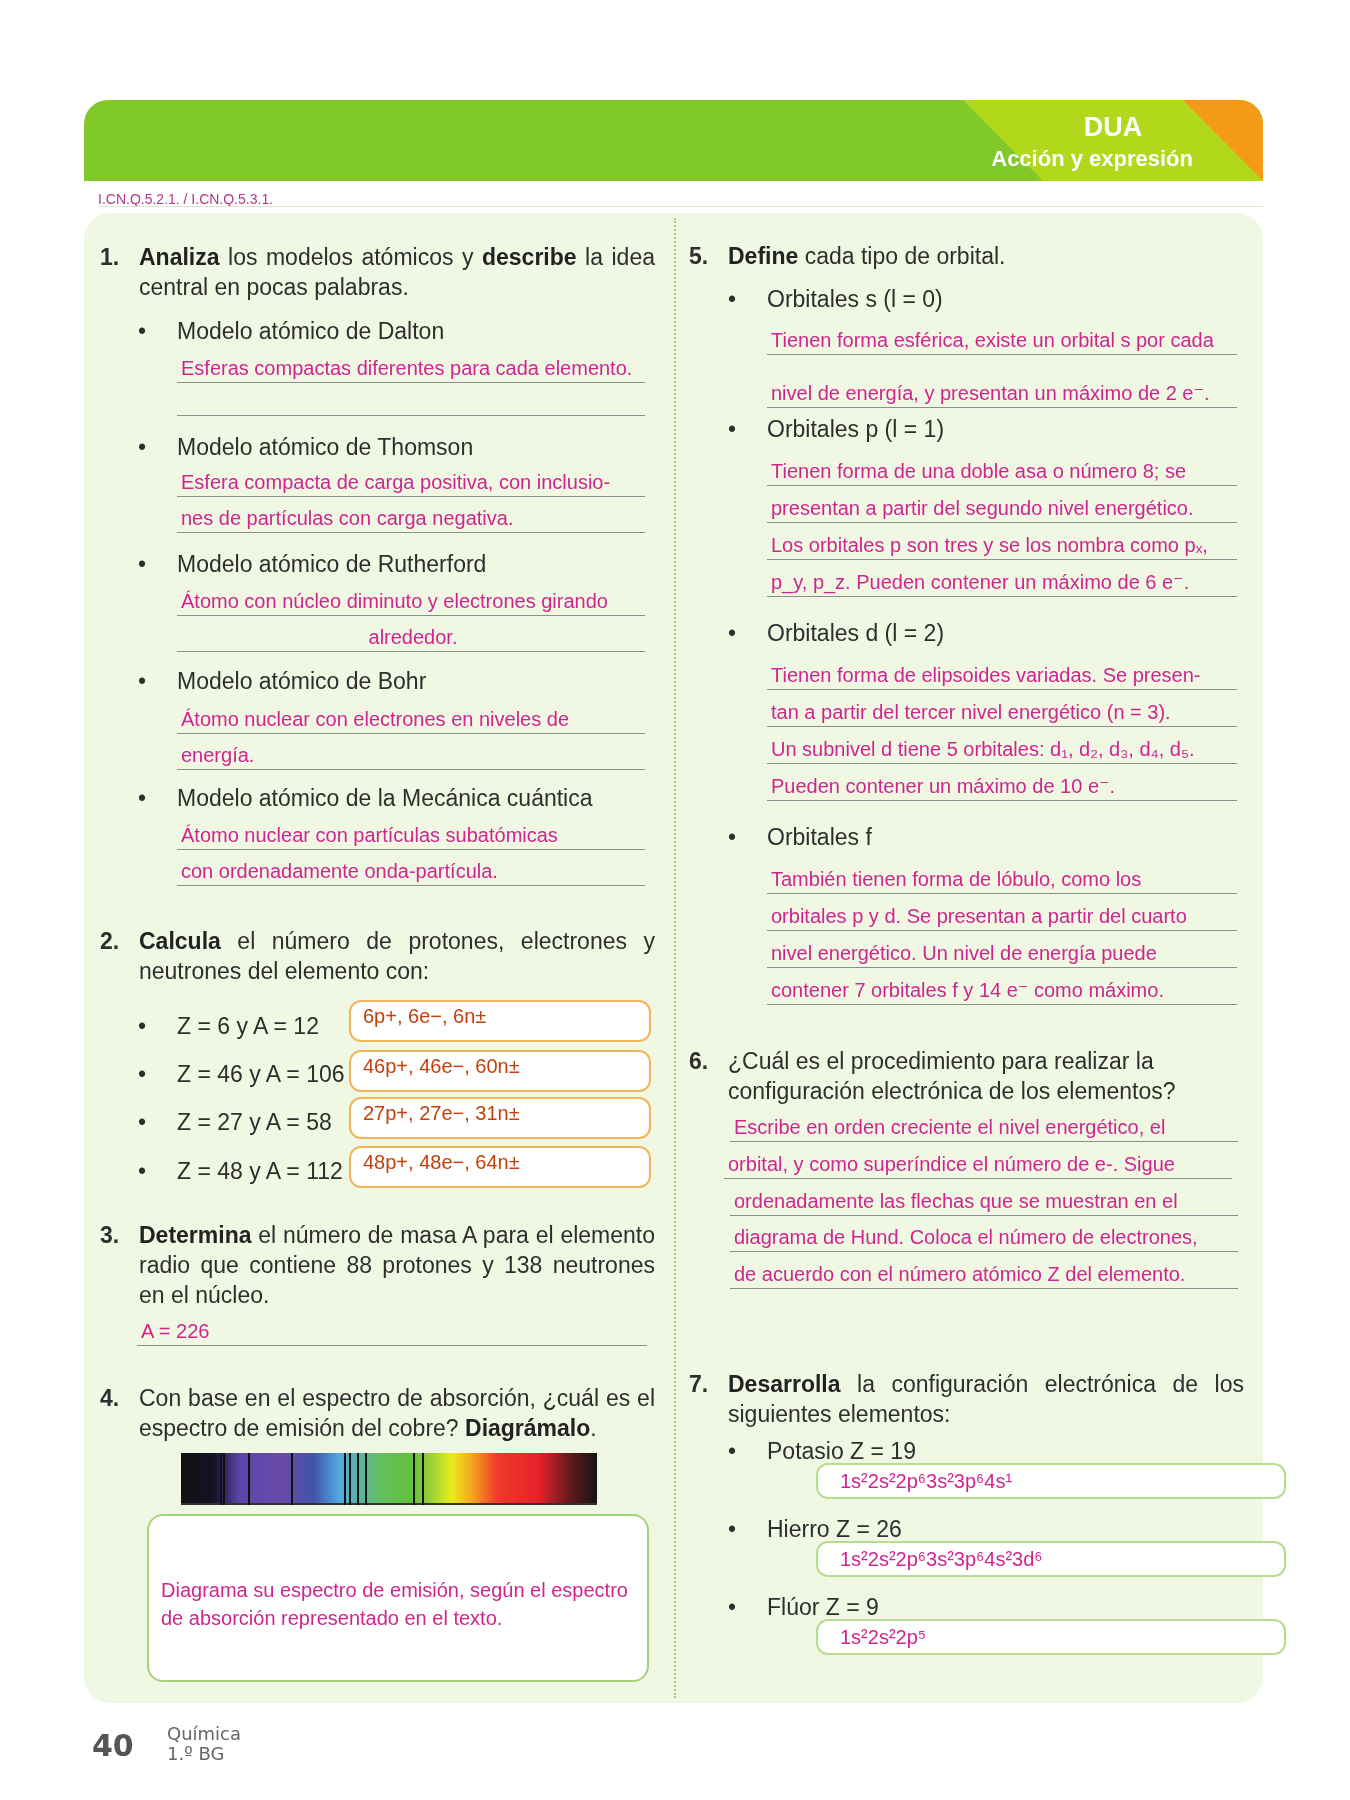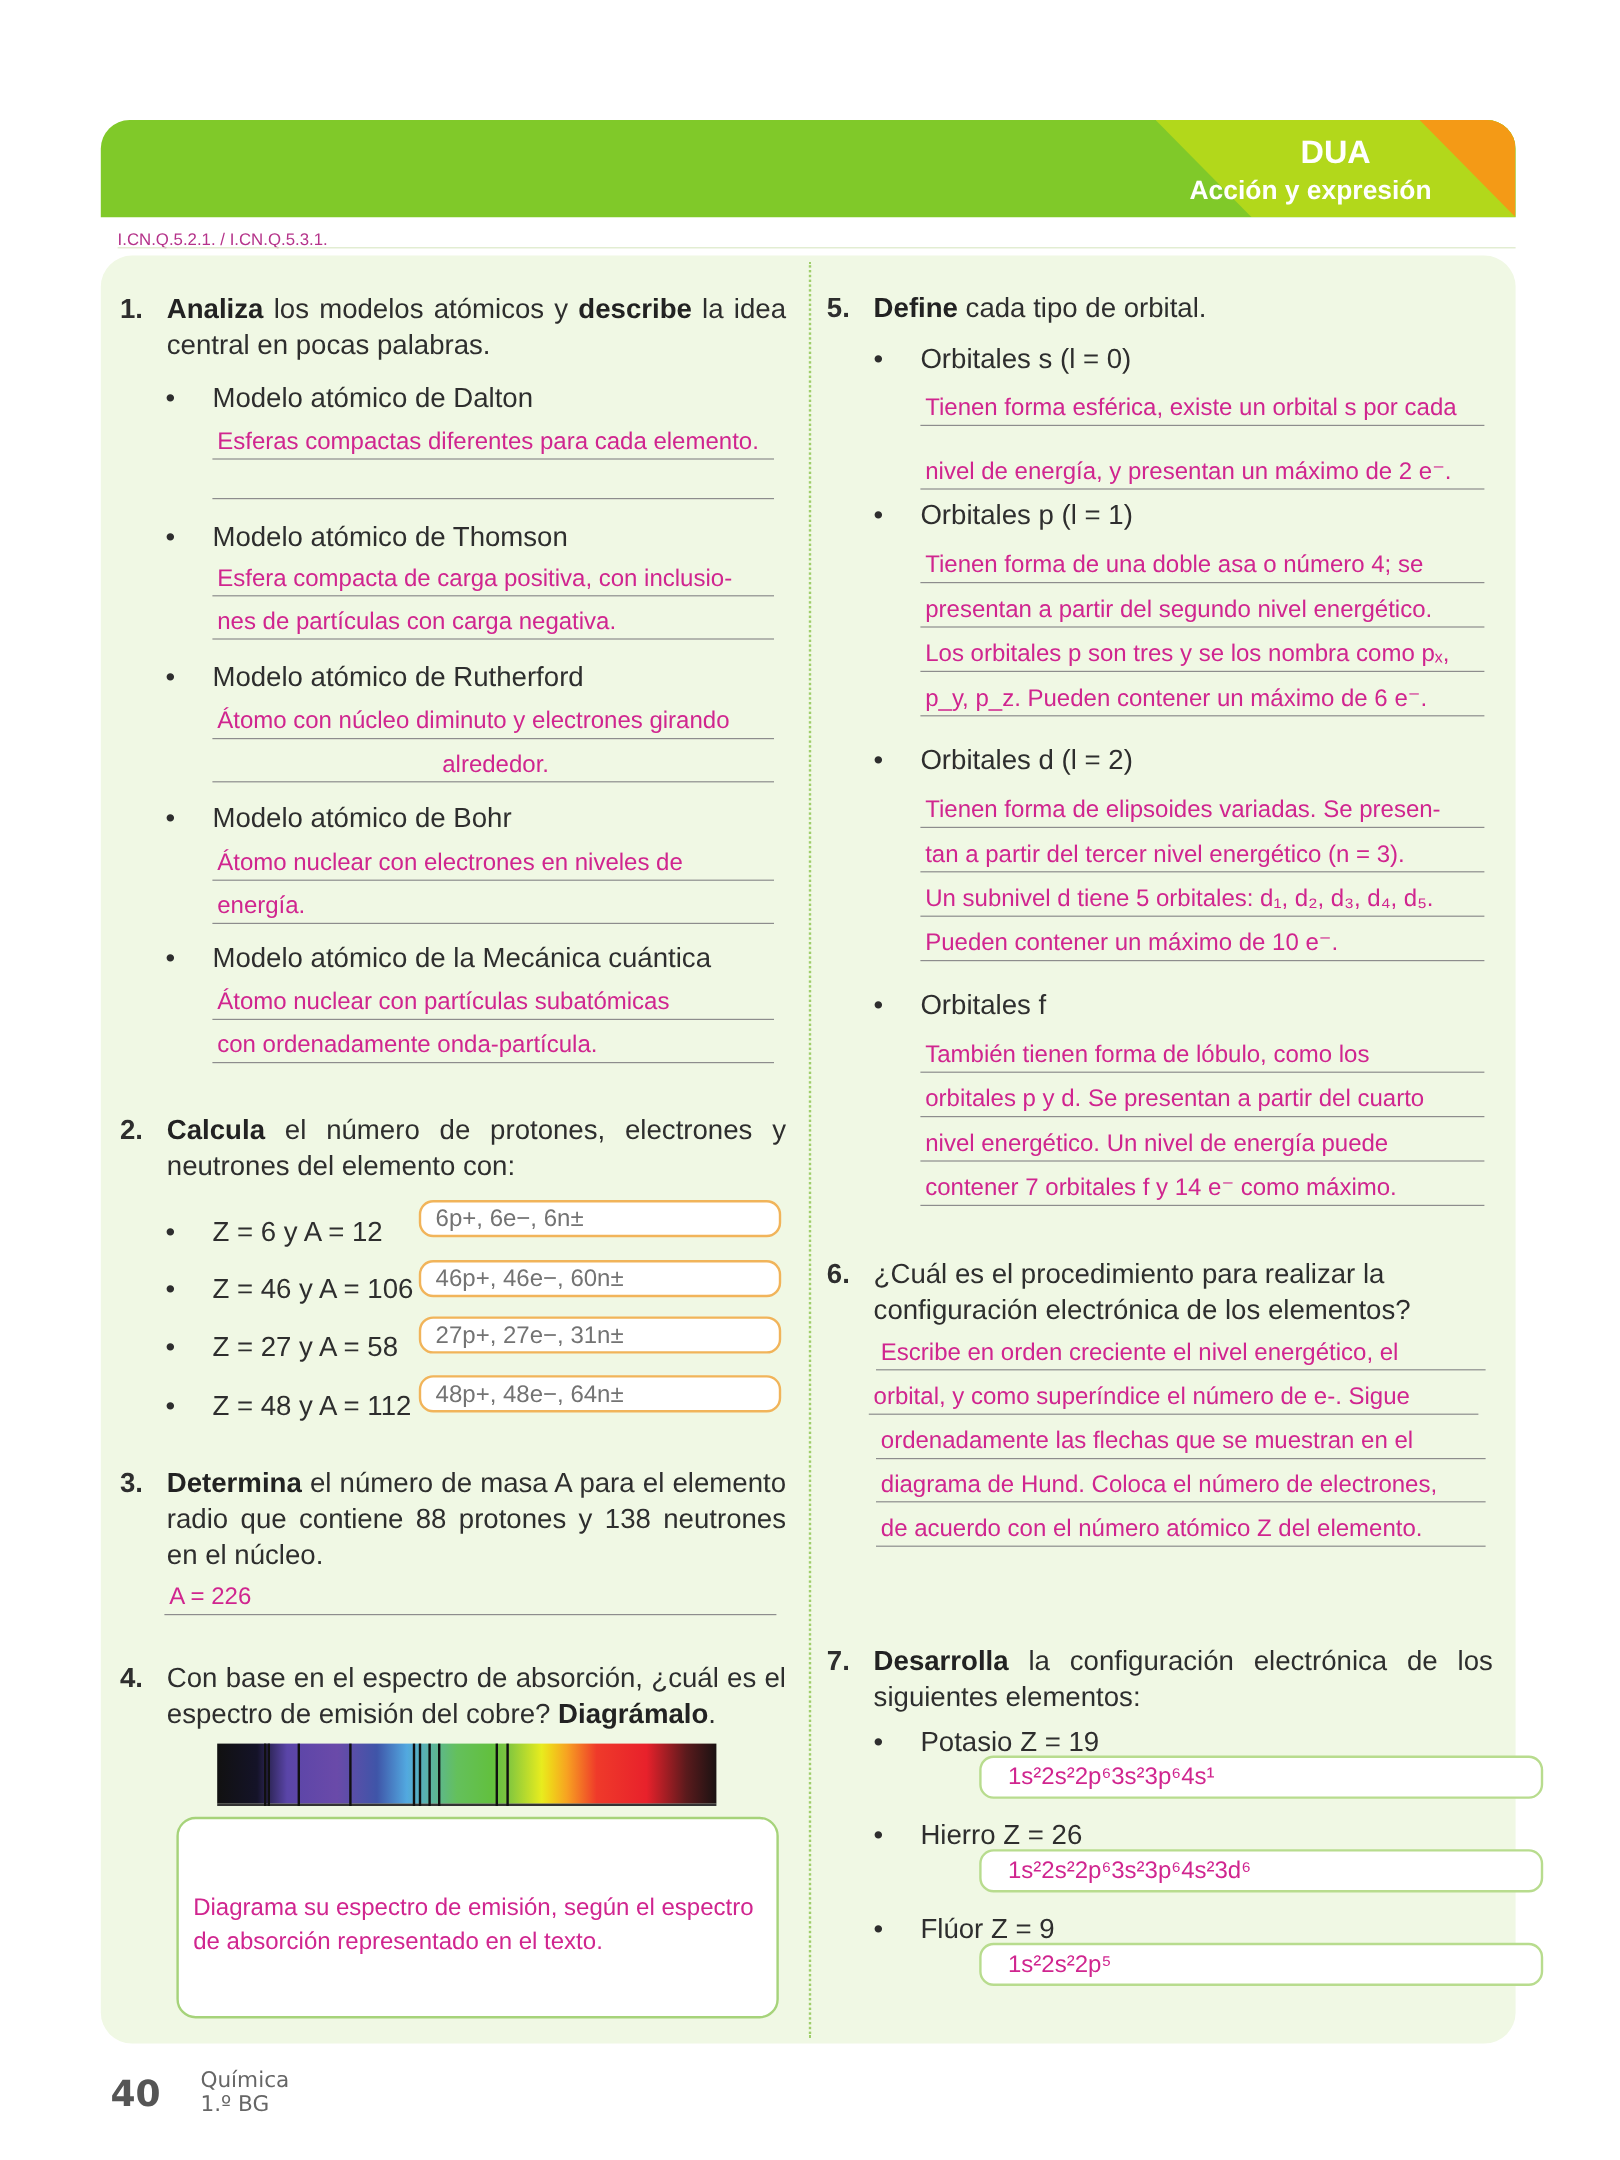--- a/index.html
+++ b/index.html
@@ -26,21 +26,21 @@
   .q .txt { display: block; padding-left: 39px; }
   .q b { font-weight: bold; color: #222; }
   .justify { text-align: justify; }
 
   .bullet { position: absolute; font-size: 23px; color: #2e2e2e; line-height: 30px; }
   .bullet .dot { position: absolute; left: 0; top: 0; }
   .bullet .lbl { position: absolute; left: 39px; top: 0; white-space: nowrap; }
 
   .ans-line { position: absolute; height: 30px; border-bottom: 1.5px solid #8d8d8d; font-size: 20px; color: #d0258f; line-height: 30px; padding-left: 4px; white-space: nowrap; overflow: visible; }
 
-  .pill { position: absolute; height: 31px; border: 2px solid #f1b45a; border-radius: 12px; background: #ffffff; font-size: 20px; color: #737373; line-height: 28px; padding-left: 12px; }
+  .pill { position: absolute; height: 42px; border: 2px solid #f1b45a; border-radius: 12px; background: #ffffff; font-size: 20px; color: #c2410c; line-height: 28px; padding-left: 12px; }
   .pill-green { position: absolute; height: 36px; border: 2px solid #b8dc8e; border-radius: 12px; background: #ffffff; font-size: 20px; color: #d0258f; line-height: 32px; padding-left: 22px; margin-left: 48px; }
 
   .spectrum { position: absolute; left: 181px; top: 1453px; width: 416px; height: 52px; background: linear-gradient(to right, #111 0%, #141328 8%, #5a45a8 14%, #6a4aa9 24%, #3f55a8 32%, #52a9e0 38%, #64c05c 48%, #62c03e 55%, #7cc540 58%, #e8ec1e 65%, #f0d01a 67%, #f7a321 70%, #ef3a2a 76%, #e8212b 86%, #5a1a1c 94%, #1a1212 100%); border-bottom: 2px solid #333; }
   .sline { position: absolute; top: 0; width: 2px; height: 52px; background: #101010; }
 
   .diagram-box { position: absolute; left: 147px; top: 1514px; width: 502px; height: 168px; background: #ffffff; border: 2px solid #a6d37a; border-radius: 16px; }
   .diagram-text { position: absolute; left: 12px; top: 60px; width: 470px; font-size: 20px; line-height: 28px; color: #d0258f; }
 
   .footer-num { position: absolute; left: 92px; top: 1728px; font-size: 30px; font-weight: bold; color: #555; font-family: "DejaVu Sans", sans-serif; }
   .footer-sub { position: absolute; left: 167px; top: 1724px; font-size: 18px; color: #666; line-height: 20px; font-family: "DejaVu Sans", sans-serif; }
@@ -166,21 +166,21 @@
   <span class="dot">•</span>
   <span class="lbl">Orbitales s (l = 0)</span>
 </div>
 <div class="ans-line" style="left:767px; top:325px; width:470px;">Tienen forma esférica, existe un orbital s por cada</div>
 <div class="ans-line" style="left:767px; top:362px; width:470px;margin-top:16px;">nivel de energía, y presentan un máximo de 2 e⁻.</div>
 
 <div class="bullet" style="left:728px; top:414px;">
   <span class="dot">•</span>
   <span class="lbl">Orbitales p (l = 1)</span>
 </div>
-<div class="ans-line" style="left:767px; top:456px; width:470px;">Tienen forma de una doble asa o número 4; se</div>
+<div class="ans-line" style="left:767px; top:456px; width:470px;">Tienen forma de una doble asa o número 8; se</div>
 <div class="ans-line" style="left:767px; top:493px; width:470px;">presentan a partir del segundo nivel energético.</div>
 <div class="ans-line" style="left:767px; top:530px; width:470px;">Los orbitales p son tres y se los nombra como pₓ,</div>
 <div class="ans-line" style="left:767px; top:567px; width:470px;">p_y, p_z. Pueden contener un máximo de 6 e⁻.</div>
 
 <div class="bullet" style="left:728px; top:618px;">
   <span class="dot">•</span>
   <span class="lbl">Orbitales d (l = 2)</span>
 </div>
 <div class="ans-line" style="left:767px; top:660px; width:470px;">Tienen forma de elipsoides variadas. Se presen-</div>
 <div class="ans-line" style="left:767px; top:697px; width:470px;">tan a partir del tercer nivel energético (n = 3).</div>

